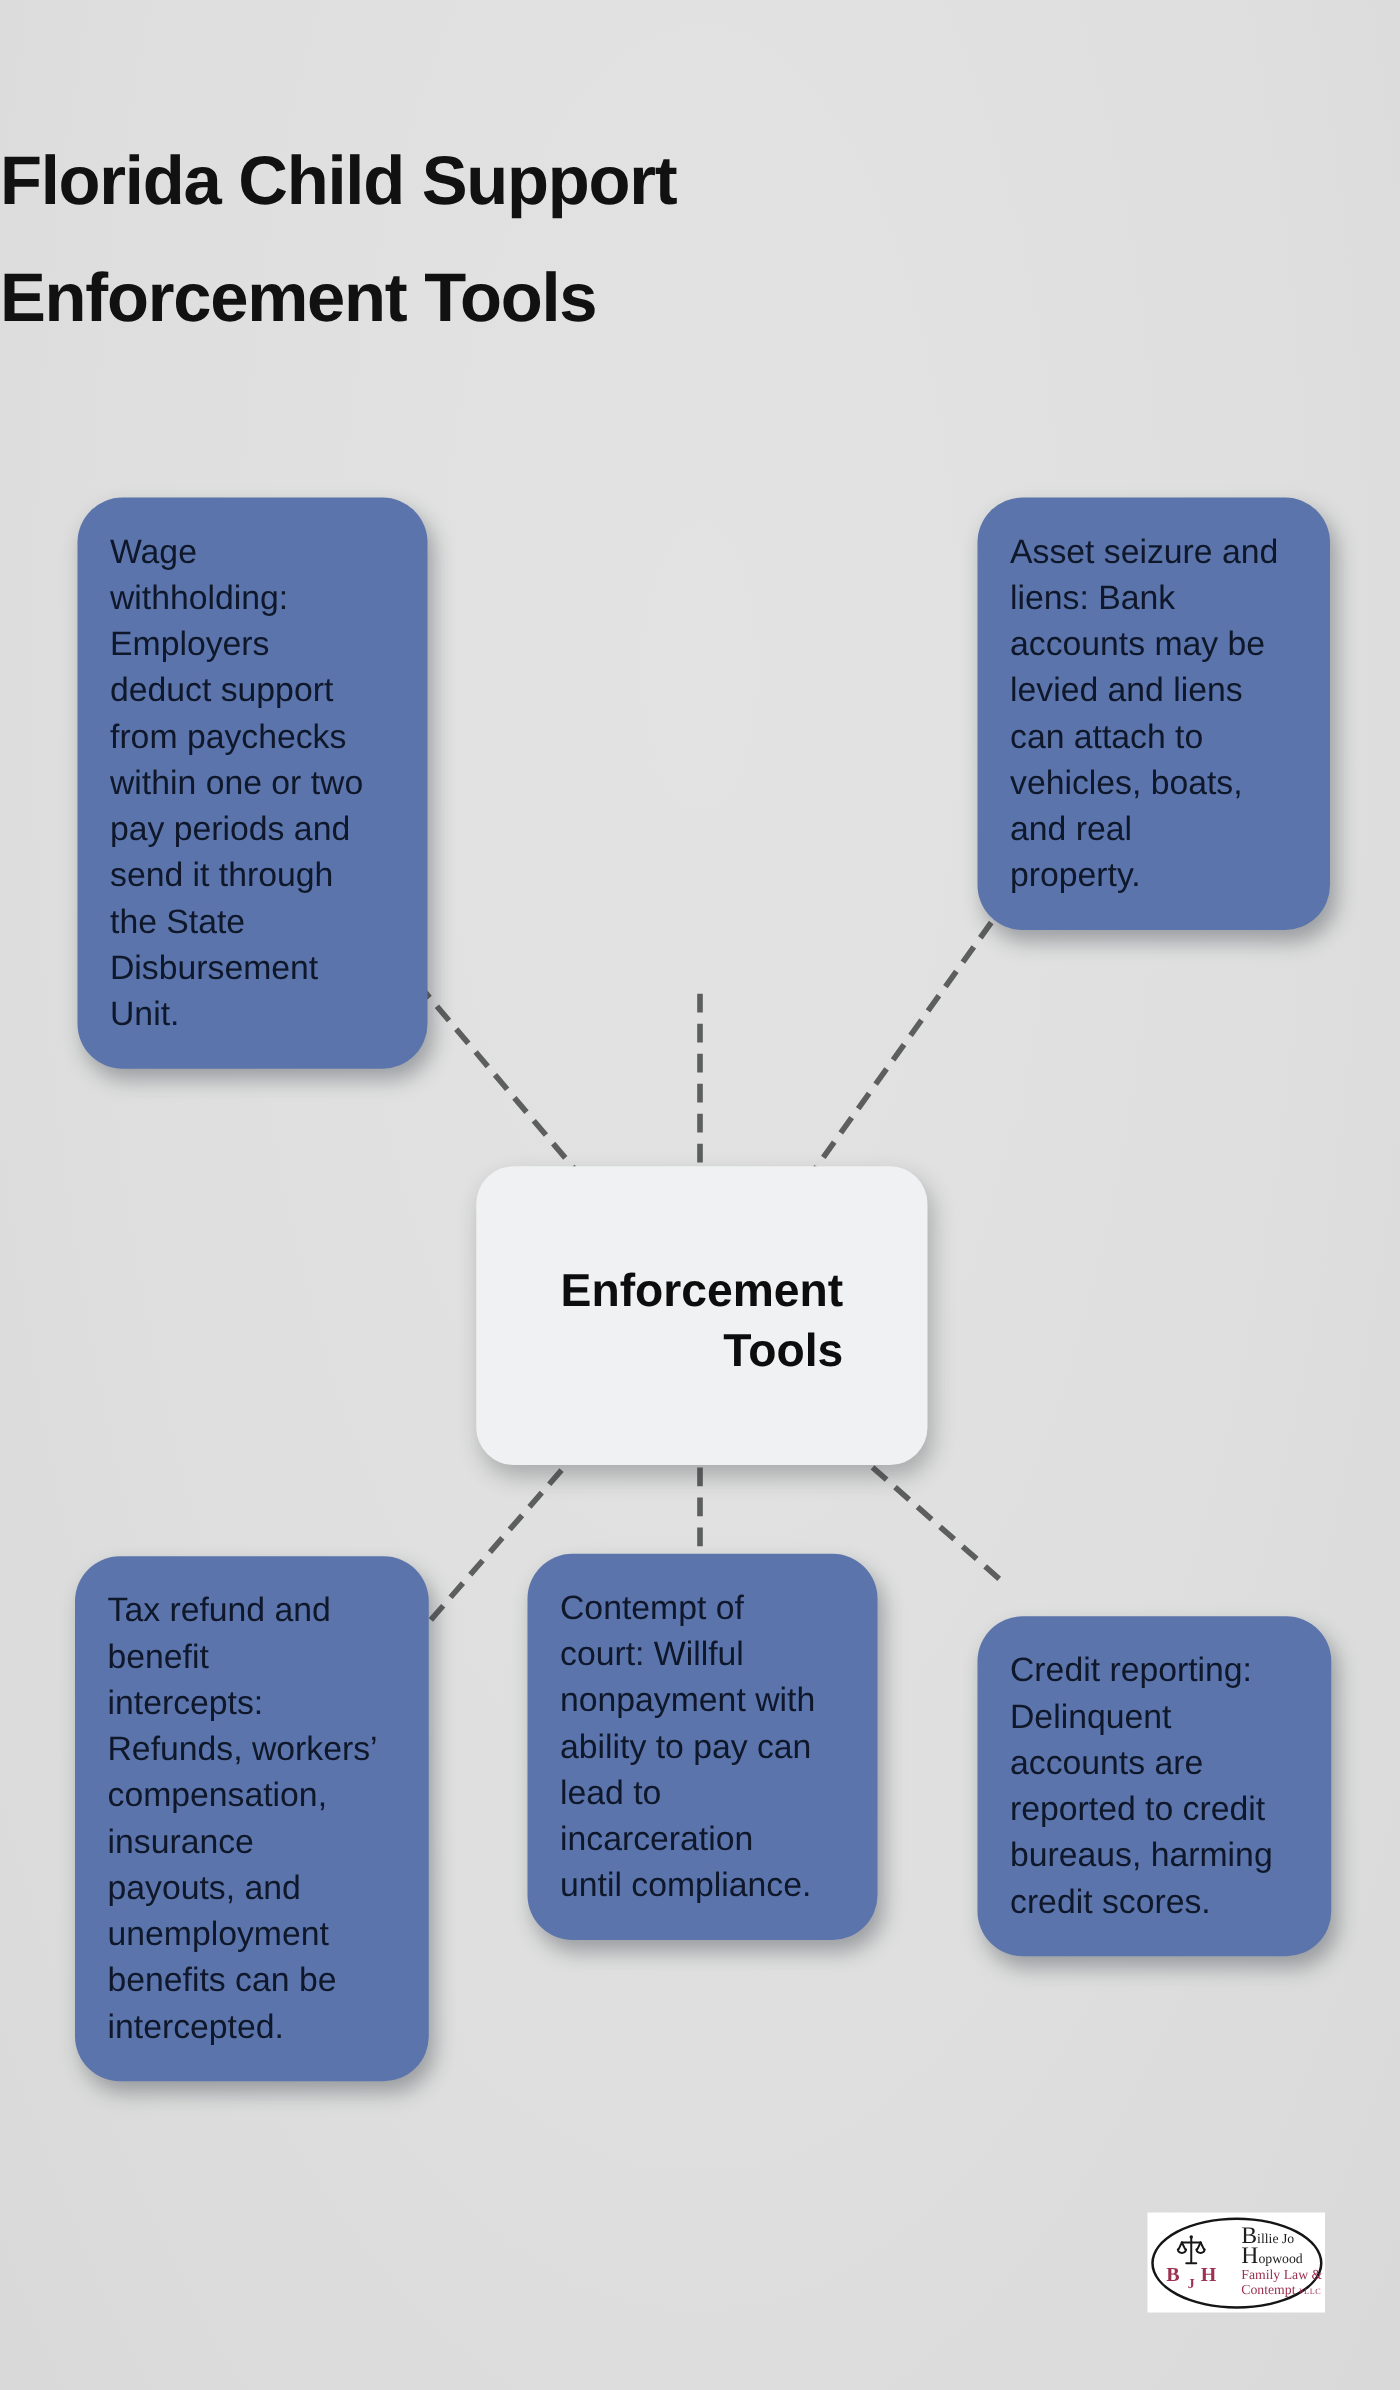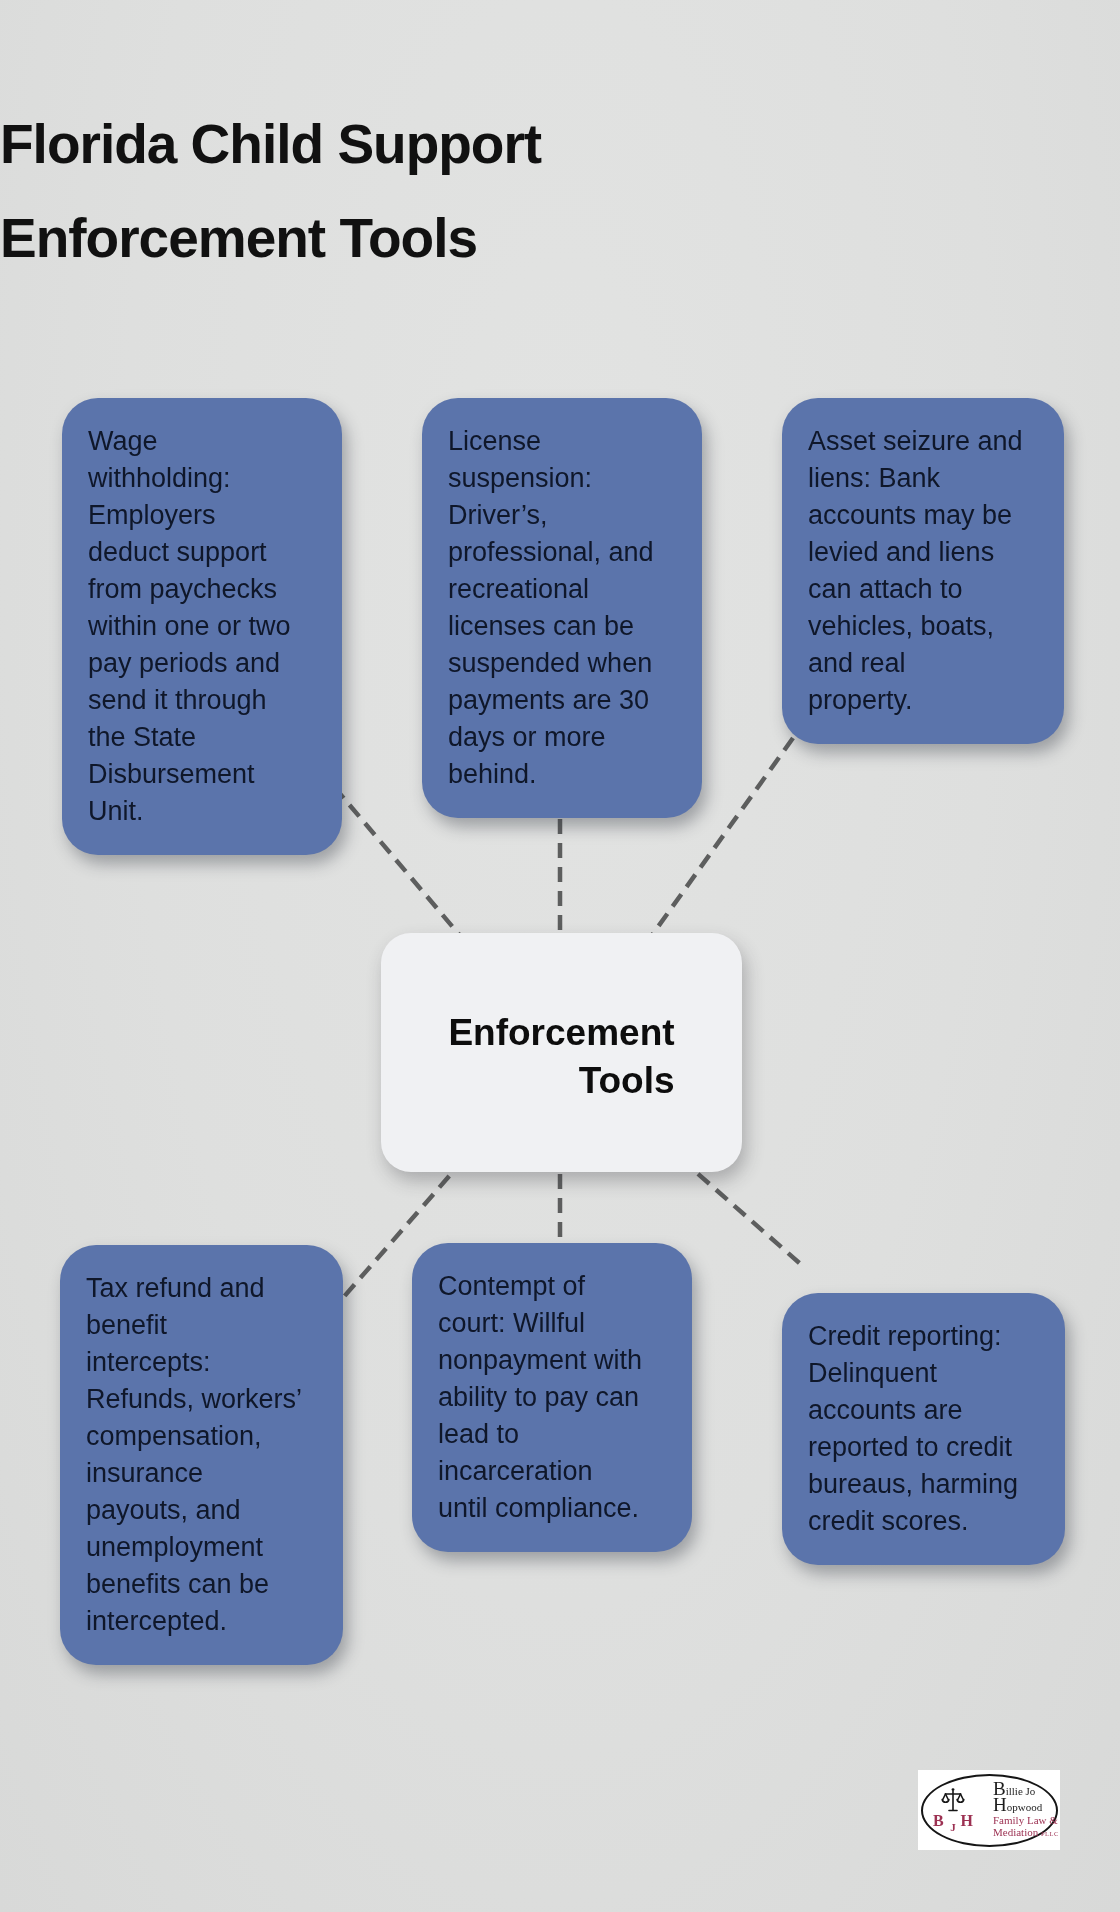--- a/index.html
+++ b/index.html
@@ -20,21 +20,21 @@
     box-shadow:5px 9px 16px rgba(50,55,65,.38);
   }
   .card p{
     margin:0;padding:25px 18px 25px 26px;
     font-size:27px;line-height:37px;color:#0f172a;white-space:pre;
   }
   .b1{left:62px;top:398px;width:280px}
   .b2{left:422px;top:398px;width:280px}
   .b3{left:782px;top:398px;width:282px}
   .b4{left:60px;top:1245px;width:283px}
-  .b5{left:412px;top:1243px;width:280px}
+  .b5{left:422px;top:1243px;width:280px}
   .b6{left:782px;top:1293px;width:283px}
   .node{
     position:absolute;left:381px;top:933px;width:361px;height:239px;
     background:#f0f1f3;border-radius:30px;
     box-shadow:4px 9px 18px rgba(60,60,65,.32);
     display:flex;align-items:center;justify-content:center;
   }
   .node-label{
     font-size:37px;line-height:48px;font-weight:700;color:#0d0d0d;
     text-align:right;white-space:pre-line;padding-top:8px;
@@ -82,32 +82,20 @@
 withholding:
 Employers
 deduct support
 from paychecks
 within one or two
 pay periods and
 send it through
 the State
 Disbursement
 Unit.</p>
-  </div>
-  <div class="card b2">
-    <p>License
-suspension:
-Driver’s,
-professional, and
-recreational
-licenses can be
-suspended when
-payments are 30
-days or more
-behind.</p>
   </div>
   <div class="card b4">
     <p>Tax refund and
 benefit
 intercepts:
 Refunds, workers’
 compensation,
 insurance
 payouts, and
 unemployment
@@ -163,18 +151,18 @@
           <line x1="8" y1="23.5" x2="16" y2="23.5"></line>
         </svg>
         <span class="m-letter m-b">B</span>
         <span class="m-letter m-j">J</span>
         <span class="m-letter m-h">H</span>
       </div>
       <div class="logo-text">
         <div class="name-line"><span class="init">B</span><span>illie Jo</span></div>
         <div class="name-line"><span class="init">H</span><span>opwood</span></div>
         <div class="tag-line">Family Law &amp;</div>
-        <div class="tag-line"><span>Mediation</span> <span class="suffix">PLLC</span></div>
+        <div class="tag-line"><span>Contempt</span> <span class="suffix">PLLC</span></div>
       </div>
     </div>
   </div>
 
 </div>
 
 </body></html>

